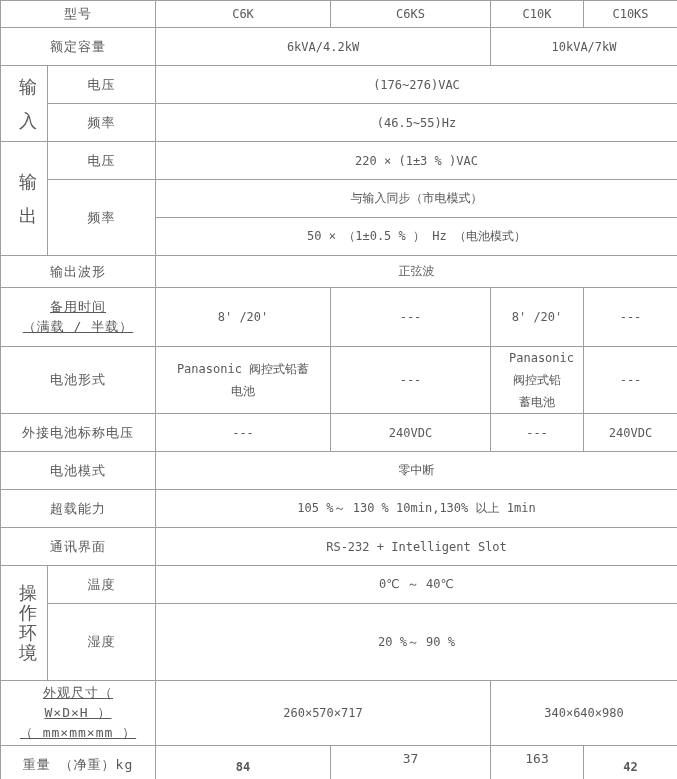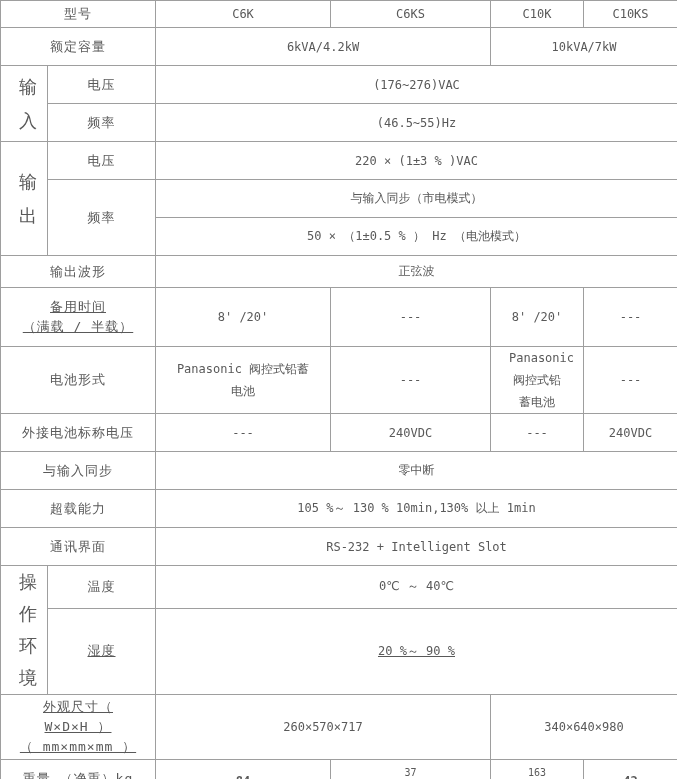--- a/index.html
+++ b/index.html
@@ -6,30 +6,30 @@
   body{width:677px;font-family:"DejaVu Sans Mono","DejaVu Sans",monospace;color:#595959;}
   table{width:677px;table-layout:fixed;border-collapse:collapse;background:#ffffff;}
   td{border:1px solid #9e9e9e;text-align:center;vertical-align:middle;padding:0 18px;overflow:hidden;}
   .lbl{font-size:13px;letter-spacing:1px;}
   .val{font-size:12px;}
   .r-model{height:27px;}
   .r38{height:38px;}
   .r-wave{height:32px;}
   .r-backup{height:59px;}
   .r-batt{height:62px;}
-  .r-hum{height:77px;text-decoration:underline;}
+  .r-hum{height:77px;}
   .r-dim{height:65px;}
   .r-weight{height:39px;}
   .vgroup{font-size:18px;}
   .vgroup .vtxt{width:15px;margin:0 auto;word-break:break-all;text-align:center;}
   .vg-2 .vtxt{line-height:34px;}
-  .vg-4 .vtxt{line-height:32px;}
+  .vg-4 .vtxt{line-height:20px;}
   .two-line div{line-height:20px;text-decoration:underline;}
   .batt-cell{line-height:22px;}
-  .wt-big{font-size:10px;display:inline-block;transform:translateY(-7px);}
+  .wt-big{font-size:13px;display:inline-block;transform:translateY(-7px);}
   .wt-low{display:inline-block;transform:translateY(2px);font-weight:bold;}
 </style>
 </head>
 <body>
 
 <table>
   <colgroup>
     <col style="width:47px">
       <col style="width:108px">
       <col style="width:175px">
@@ -106,21 +106,21 @@
 
     <tr class="r38">
       <td colspan="2" class="lbl">外接电池标称电压</td>
       <td class="val">---</td>
       <td class="val">240VDC</td>
       <td class="val">---</td>
       <td class="val">240VDC</td>
     </tr>
 
     <tr class="r38">
-      <td colspan="2" class="lbl">与输入同步</td>
+      <td colspan="2" class="lbl">电池模式</td>
       <td colspan="4" class="val">零中断</td>
     </tr>
 
     <tr class="r38">
       <td colspan="2" class="lbl">超载能力</td>
       <td colspan="4" class="val">105 %～ 130 % 10min,130% 以上 1min</td>
     </tr>
 
     <tr class="r38">
       <td colspan="2" class="lbl">通讯界面</td>

